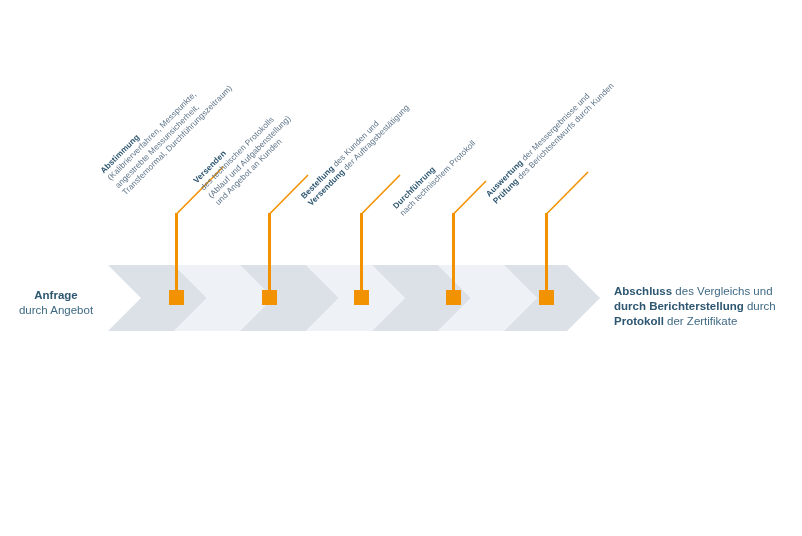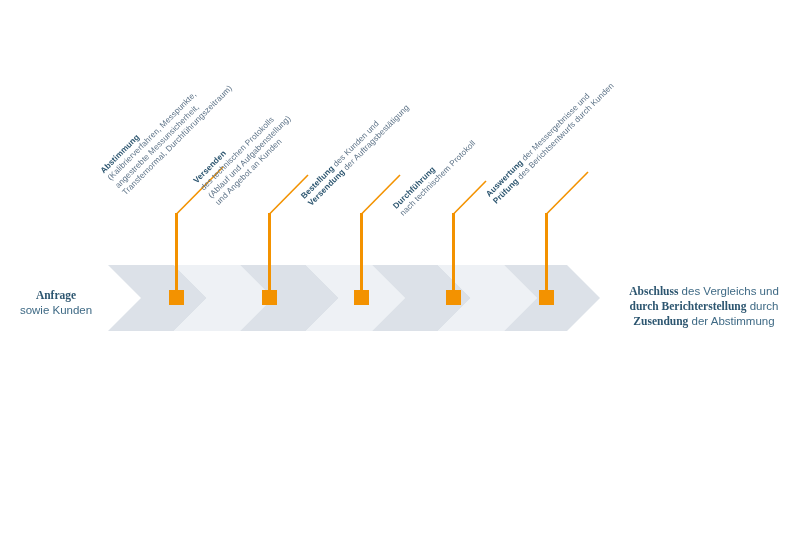--- a/index.html
+++ b/index.html
@@ -58,32 +58,32 @@
     font-weight: bold;
   }
 
   
   .side-caption {
     position: absolute;
     color: #3f6a85;
     font-size: 11.5px;
     line-height: 15px;
   }
-  .side-caption b { color: #2d5670; font-weight: bold; font-family: Liberation Serif, serif; }
+  .side-caption b { color: #2d5670; font-weight: bold; }
   #caption-left {
     left: 10px;
     top: 288px;
     width: 92px;
     text-align: center;
   }
   #caption-right {
     left: 614px;
     top: 284px;
     width: 180px;
-    text-align: center;
+    text-align: left;
   }
   .cap-line { display: block; white-space: nowrap; }
 </style>
 </head>
 <body>
 
 <div id="canvas">
 
   <div id="band">
     <svg width="492" height="66" viewBox="0 0 492 66">
@@ -153,22 +153,22 @@
     <span class="ln"><b></b><span>nach technischem Protokoll</span></span>
   </div>
 
   <div class="rot-label" style="left:538px; top:170px; height:76px;">
     <span class="ln"><b>Auswertung</b><span> der Messergebnisse und</span></span>
     <span class="ln"><b>Prüfung</b><span> des Berichtsentwurfs durch Kunden</span></span>
   </div>
 
   <div class="side-caption" id="caption-left">
     <span class="cap-line"><b>Anfrage</b><span></span></span>
-    <span class="cap-line"><b></b><span>sowie Kunden</span></span>
+    <span class="cap-line"><b></b><span>durch Angebot</span></span>
   </div>
 
   <div class="side-caption" id="caption-right">
     <span class="cap-line"><b>Abschluss</b><span> des Vergleichs und</span></span>
     <span class="cap-line"><b>durch Berichterstellung</b><span> durch</span></span>
-    <span class="cap-line"><b>Zusendung</b><span> der Abstimmung</span></span>
+    <span class="cap-line"><b>Protokoll</b><span> der Zertifikate</span></span>
   </div>
 
 </div>
 
 </body></html>

